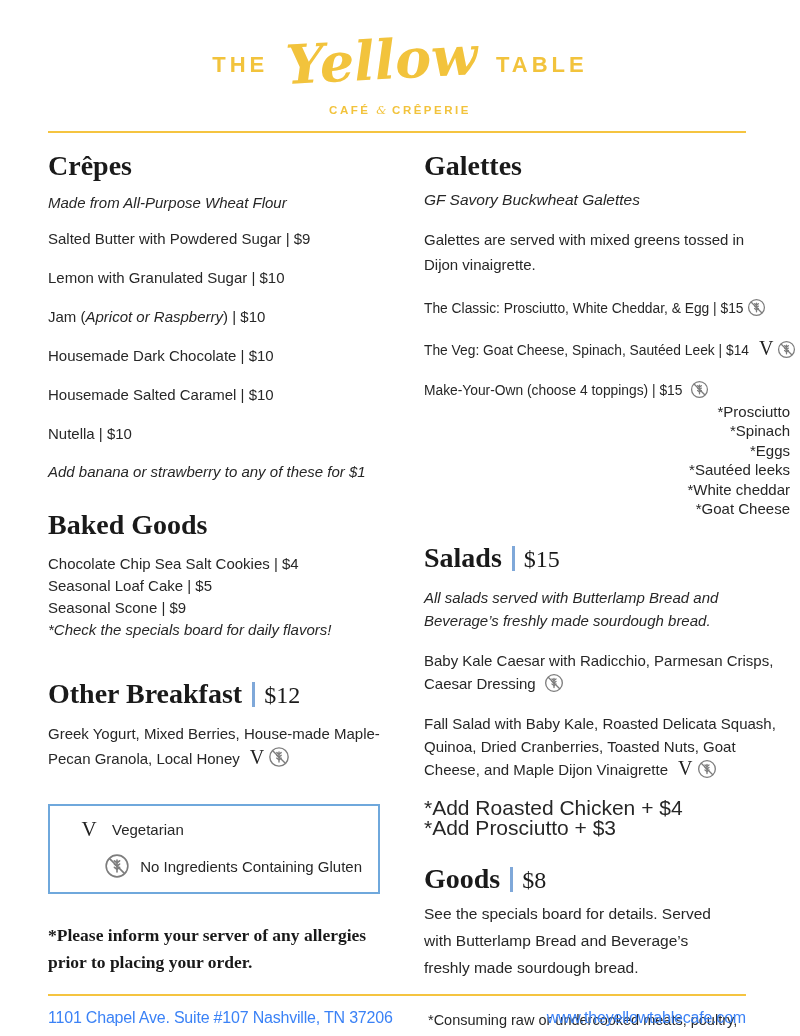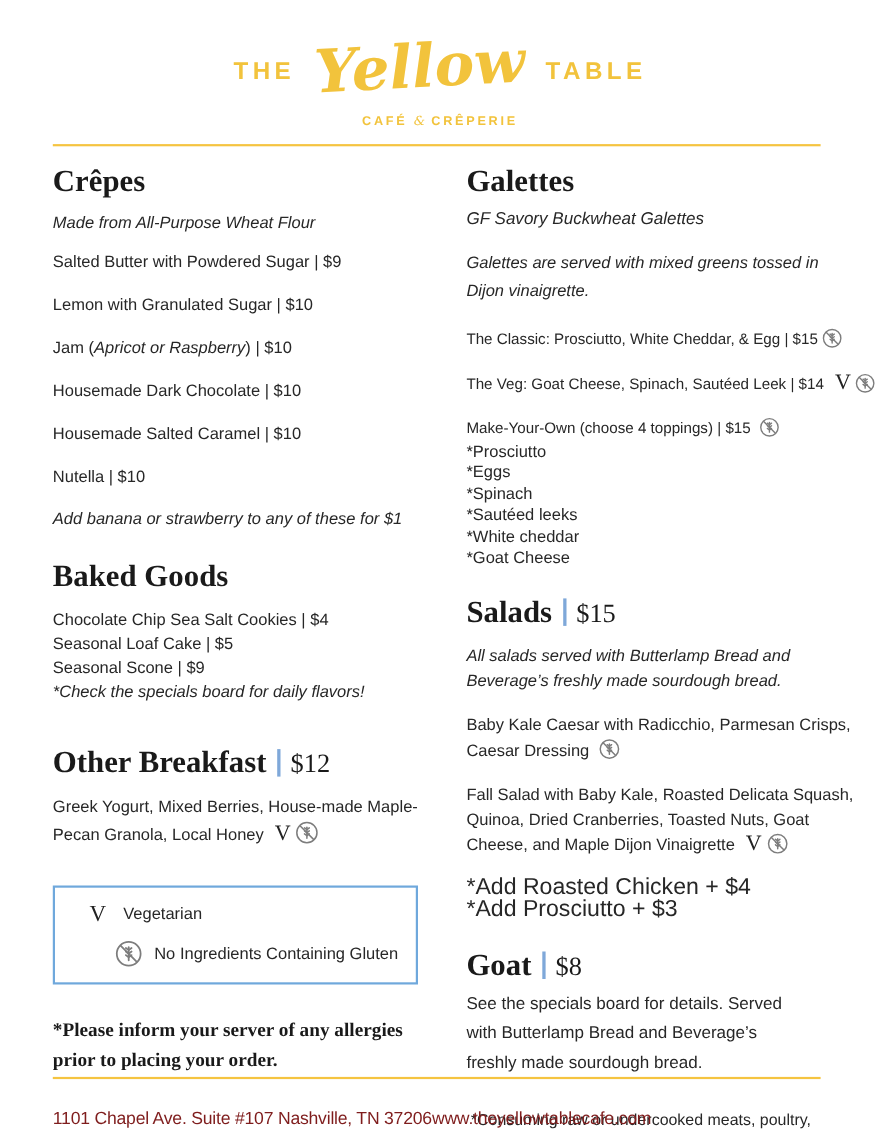--- a/index.html
+++ b/index.html
@@ -86,41 +86,41 @@
   .gf-icon svg { display: inline-block; vertical-align: middle; }
   .allergy {
     margin-top: 28px;
     font-family: "Liberation Serif", serif;
     font-weight: 700; font-size: 17.5px; line-height: 27px;
     color: #191919; max-width: 350px;
   }
   
   .h-galettes { margin: 18px 0 9px 0; }
   .galettes-sub { font-style: italic; font-size: 15.5px; margin-bottom: 18px; }
-  .galettes-note { font-style: italic; font-size: 15px; line-height: 25px; max-width: 330px; margin-bottom: 21px; }
+  .galettes-note { font-size: 15px; line-height: 25px; max-width: 330px; margin-bottom: 21px; }
   .galette-item { font-size: 13.8px; white-space: nowrap; margin-bottom: 21px; }
   .galette-item.last { margin-bottom: 3px; }
-  .topping { font-size: 15px; line-height: 19.5px; }
+  .topping { font-size: 15px; line-height: 19.5px; text-align: right; }
   .h-salads { margin: 24px 0 12px 0; }
   .salads-note { font-style: italic; font-size: 15px; line-height: 23px; max-width: 330px; margin-bottom: 17px; }
   .salad-item { font-size: 15px; line-height: 23px; max-width: 362px; margin-bottom: 17px; }
   .addon { font-size: 21px; line-height: 20px; }
   .h-soup { margin: 26px 0 6px 0; }
   .soup-desc { font-size: 15.5px; line-height: 27px; max-width: 302px; }
   .disclaimer { margin-top: 26px; font-size: 14.5px; line-height: 27px; max-width: 336px; padding-left: 4px; }
   .inline-icons { white-space: nowrap; }
   .inline-icons .v-glyph { margin: 0 4px 0 10px; font-size: 20px; }
   .inline-icons .gf-icon svg { vertical-align: -4px; }
   
   .footer {
     position: absolute; left: 48px; right: 54px; bottom: 22px;
     border-top: 2px solid #F5C440;
-    padding-top: 28px;
-    display: flex; 
-    font-size: 16px; color: #7f1d1d; letter-spacing: -0.2px;
+    padding-top: 13px;
+    display: flex; justify-content: space-between;
+    font-size: 16px; color: #3b82f6; letter-spacing: -0.2px;
   }
 </style>
 </head>
 <body>
 
 <div class="page">
 
   <div class="header">
     <div class="brandline">
       <span class="brand-side">THE</span>
@@ -217,22 +217,22 @@
       <p class="galette-item last"><span>Make-Your-Own (choose 4 toppings) | $15</span><span class="inline-icons">&nbsp;&nbsp;<span class="gf-icon"><svg width="19" height="19" viewBox="0 0 24 24" fill="none" stroke="#7d7d7d" stroke-width="1.6" stroke-linecap="round">
                 <circle cx="12" cy="12" r="10"></circle>
                 <path d="M12 6.5 L12 17.5"></path>
                 <path d="M12 9 L9.6 7.2 M12 9 L14.4 7.2"></path>
                 <path d="M12 12 L9.6 10.2 M12 12 L14.4 10.2"></path>
                 <path d="M12 15 L9.6 13.2 M12 15 L14.4 13.2"></path>
                 <path d="M5.4 5.4 L18.6 18.6"></path>
               </svg></span></span></p>
 
       <p class="topping">*Prosciutto</p>
+      <p class="topping">*Spinach</p>
       <p class="topping">*Eggs</p>
-      <p class="topping">*Spinach</p>
       <p class="topping">*Sautéed leeks</p>
       <p class="topping">*White cheddar</p>
       <p class="topping">*Goat Cheese</p>
 
       <h2 class="h-salads"><span>Salads</span><span class="price-sep"></span><span class="h-price">$15</span></h2>
       <p class="salads-note">All salads served with Butterlamp Bread and Beverage’s freshly made sourdough bread.</p>
 
       <p class="salad-item"><span>Baby Kale Caesar with Radicchio, Parmesan Crisps, Caesar Dressing</span><span class="inline-icons">&nbsp; <span class="gf-icon"><svg width="20" height="20" viewBox="0 0 24 24" fill="none" stroke="#7d7d7d" stroke-width="1.6" stroke-linecap="round">
                 <circle cx="12" cy="12" r="10"></circle>
                 <path d="M12 6.5 L12 17.5"></path>
@@ -247,21 +247,21 @@
                 <path d="M12 6.5 L12 17.5"></path>
                 <path d="M12 9 L9.6 7.2 M12 9 L14.4 7.2"></path>
                 <path d="M12 12 L9.6 10.2 M12 12 L14.4 10.2"></path>
                 <path d="M12 15 L9.6 13.2 M12 15 L14.4 13.2"></path>
                 <path d="M5.4 5.4 L18.6 18.6"></path>
               </svg></span></span></p>
 
       <p class="addon">*Add Roasted Chicken + $4</p>
       <p class="addon">*Add Prosciutto + $3</p>
 
-      <h2 class="h-soup"><span>Goat</span><span class="price-sep"></span><span class="h-price">$8</span></h2>
+      <h2 class="h-soup"><span>Goods</span><span class="price-sep"></span><span class="h-price">$8</span></h2>
       <p class="soup-desc">See the specials board for details. Served with Butterlamp Bread and Beverage’s freshly made sourdough bread.</p>
 
       <p class="disclaimer">*Consuming raw or undercooked meats, poultry, seafood, shellfish or eggs may increase your risk of food borne illness.</p>
 
     </div>
   </div>
 
   <div class="footer">
     <span>1101 Chapel Ave. Suite #107 Nashville, TN 37206</span>
     <span>www.theyellowtablecafe.com</span>

